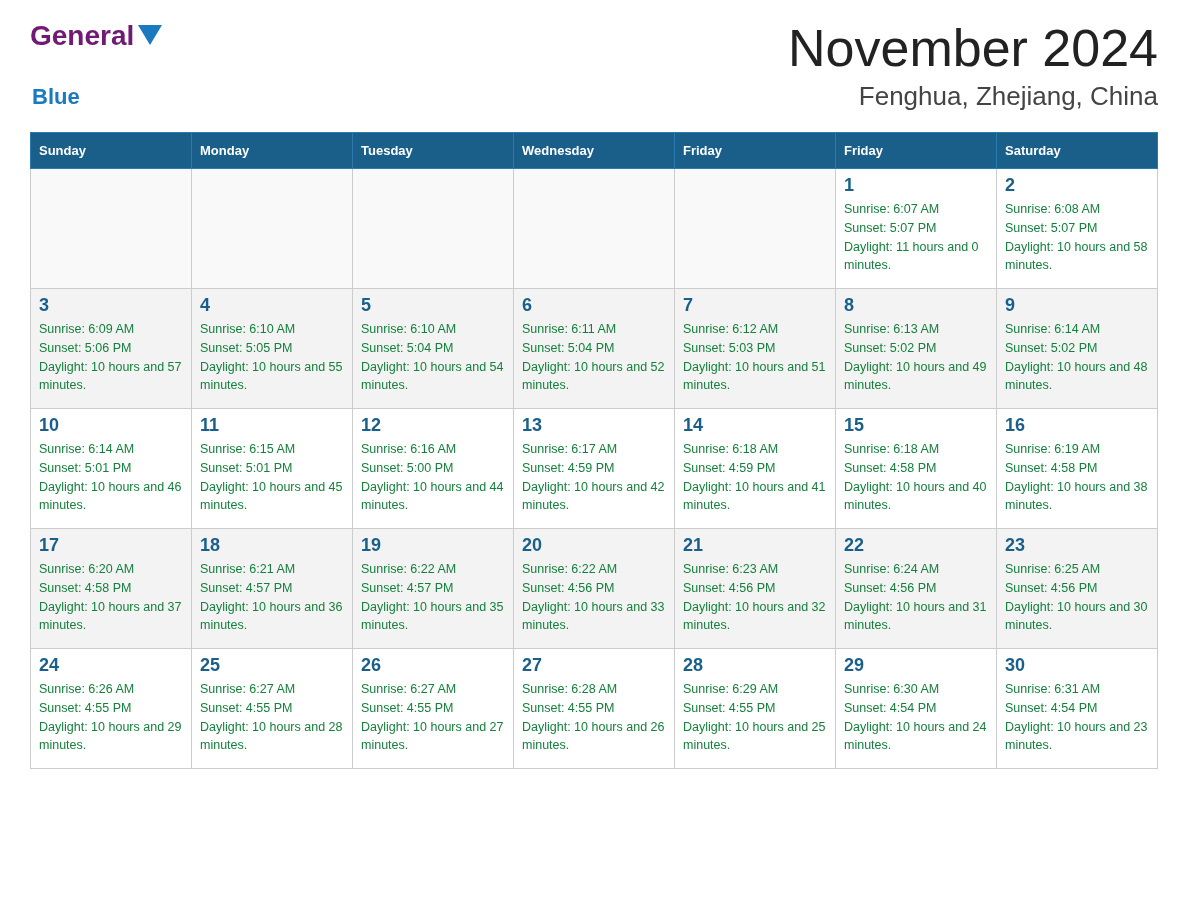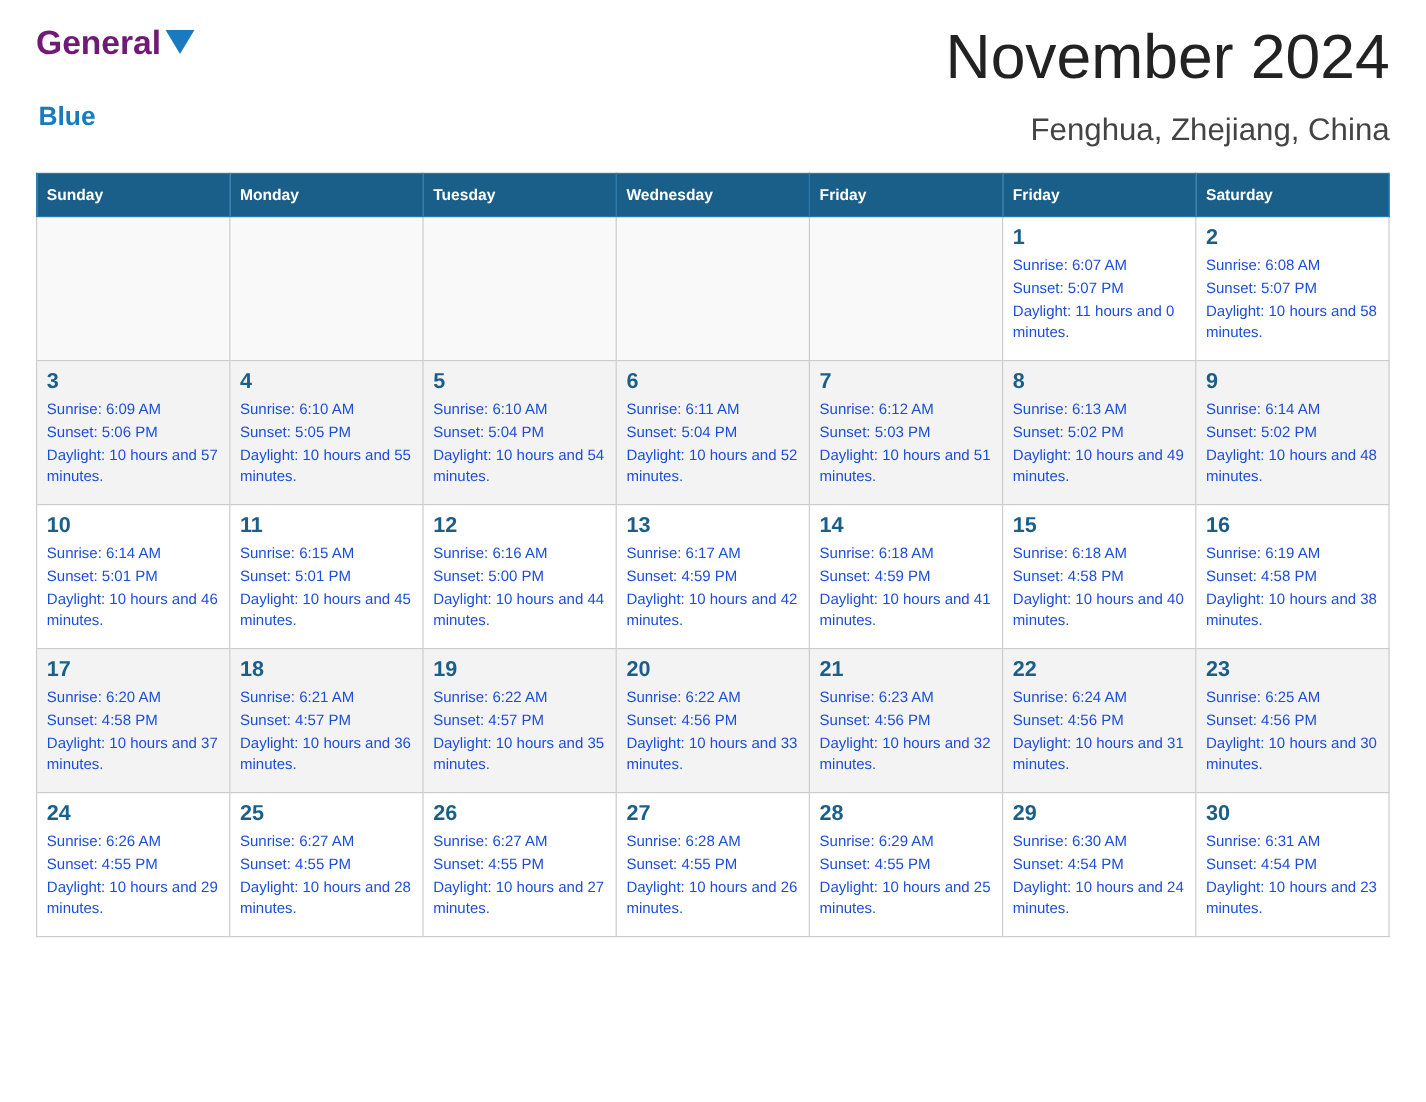--- a/index.html
+++ b/index.html
@@ -51,21 +51,21 @@
     .title-area h1 {
       font-size: 52px;
       font-weight: normal;
       color: #222;
       line-height: 1.1;
     }
     .title-area h2 {
       font-size: 26px;
       font-weight: normal;
       color: #444;
-      margin-top: 16px;
+      margin-top: 4px;
     }
     .calendar {
       width: 100%;
       border-collapse: collapse;
       table-layout: fixed;
     }
     .calendar thead tr th {
       background-color: #1a5f8a;
       color: #fff;
       padding: 10px 8px;
@@ -88,21 +88,21 @@
     }
     .day-number {
       font-size: 18px;
       font-weight: bold;
       color: #1a5f8a;
       margin-bottom: 4px;
     }
     .day-info {
       font-size: 12.5px;
       line-height: 1.5;
-      color: #1d4ed8;
+      color: #15803d;
     }
     .calendar tbody tr:nth-child(odd) td {
       background-color: #fff;
     }
     .calendar tbody tr:nth-child(even) td {
       background-color: #f3f3f3;
     }
     .calendar tbody tr td.empty {
       background-color: #f9f9f9;
     }

